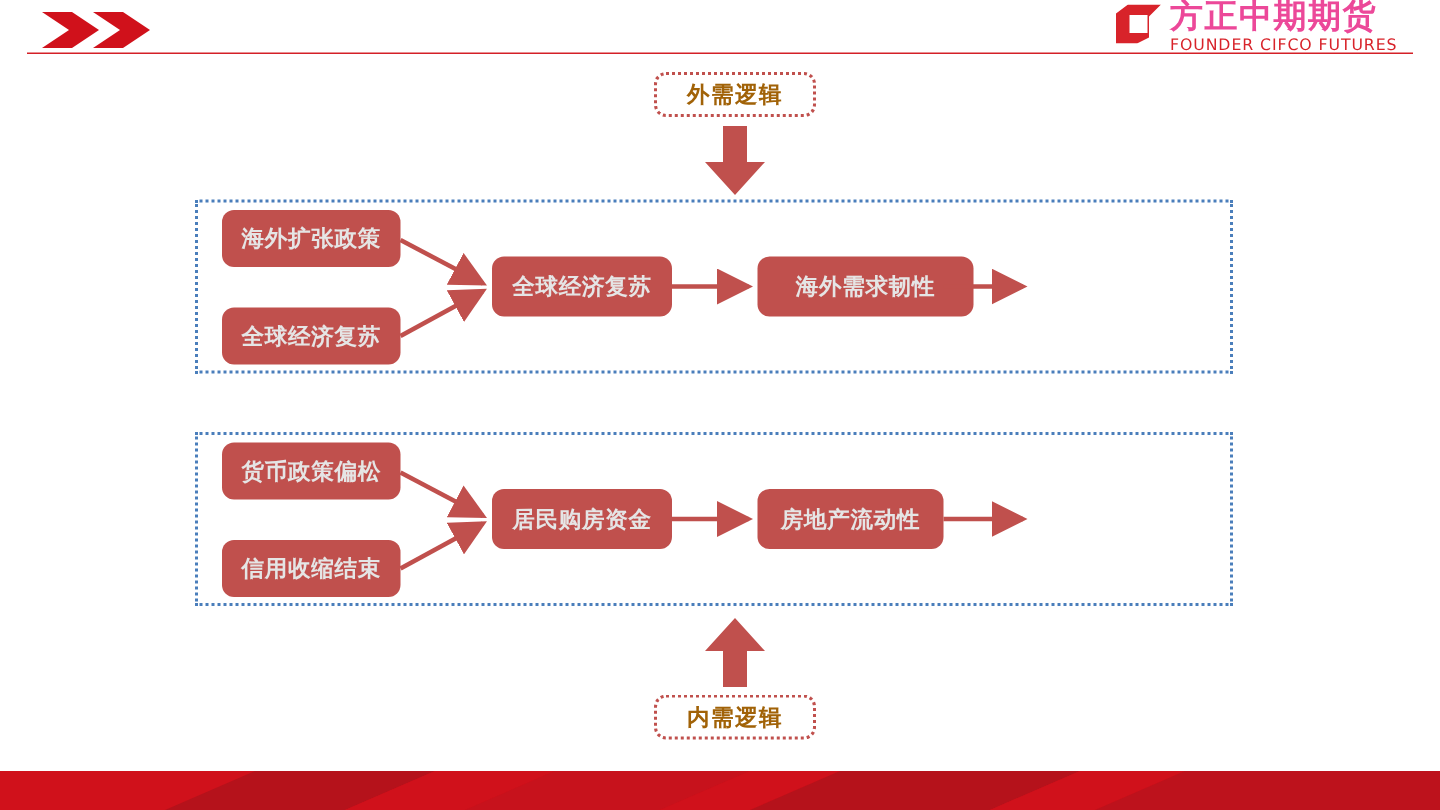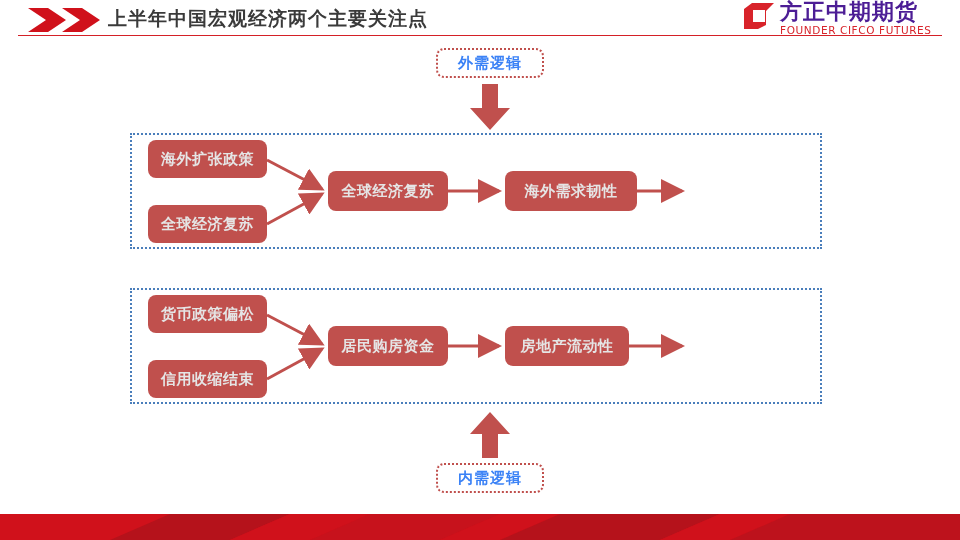--- a/index.html
+++ b/index.html
@@ -62,21 +62,21 @@
     top: 1px;
     width: 30px;
     height: 26px;
   }
   .logo-cn {
     position: absolute;
     left: 36px;
     top: -3px;
     font-size: 22px;
     font-weight: bold;
-    color: #4c1d95;
+    color: #ec4899;
     letter-spacing: 1px;
     line-height: 26px;
     white-space: nowrap;
   }
   .logo-en {
     position: absolute;
     left: 36px;
     top: 22px;
     font-size: 10.5px;
     font-weight: normal;
@@ -85,21 +85,21 @@
     line-height: 12px;
     white-space: nowrap;
   }
 
   
   .callout {
     position: absolute;
     border: 2px dotted #c0504d;
     border-radius: 8px;
     background: #ffffff;
-    color: #3b82f6;
+    color: #a16207;
     font-size: 15px;
     font-weight: bold;
     letter-spacing: 1px;
     display: flex;
     align-items: center;
     justify-content: center;
     box-sizing: border-box;
   }
   #callout-top {
     left: 436px;
@@ -162,21 +162,21 @@
     align-items: center;
     justify-content: center;
     box-sizing: border-box;
     white-space: nowrap;
   }
 
   
   #n1-a { left: 148px; top: 140px; width: 119px; height: 38px; }
   #n1-b { left: 148px; top: 205px; width: 119px; height: 38px; }
   #n1-m { left: 328px; top: 171px; width: 120px; height: 40px; }
-  #n1-c { left: 505px; top: 171px; width: 132px; height: 40px; }
+  #n1-c { left: 505px; top: 171px; width: 144px; height: 40px; }
   #n1-d { left: 688px; top: 171px; width: 121px; height: 40px; }
 
   
   #n2-a { left: 148px; top: 295px; width: 119px; height: 38px; }
   #n2-b { left: 148px; top: 360px; width: 119px; height: 38px; }
   #n2-m { left: 328px; top: 326px; width: 120px; height: 40px; text-align: center; }
   #n2-c { left: 505px; top: 326px; width: 124px; height: 40px; }
   #n2-d { left: 688px; top: 326px; width: 121px; height: 40px; }
 
   
@@ -204,21 +204,20 @@
 
 <div id="slide">
 
   <div class="chevrons">
     <svg width="78" height="28" viewBox="0 0 78 28">
       <polygon points="2,2 22,2 40,14 22,26 2,26 20,14" fill="#d0111b"></polygon>
       <polygon points="36,2 56,2 74,14 56,26 36,26 54,14" fill="#d0111b"></polygon>
     </svg>
   </div>
 
-  <div class="title">上半年中国宏观经济两个主要关注点</div>
 
   <div class="header-rule"></div>
 
   <div class="logo">
     <div class="logo-mark">
       <svg width="30" height="26" viewBox="0 0 30 26">
         <polygon points="8,0 30,0 22,8 22,22 14,26 0,26 0,6" fill="#d8232a"></polygon>
         <polygon points="9,7 21,7 21,19 9,19" fill="#ffffff"></polygon>
       </svg>
     </div>

